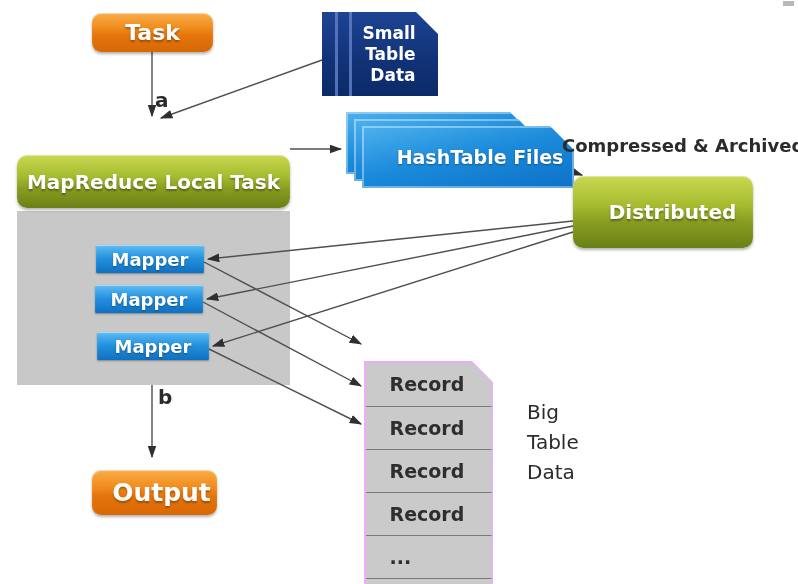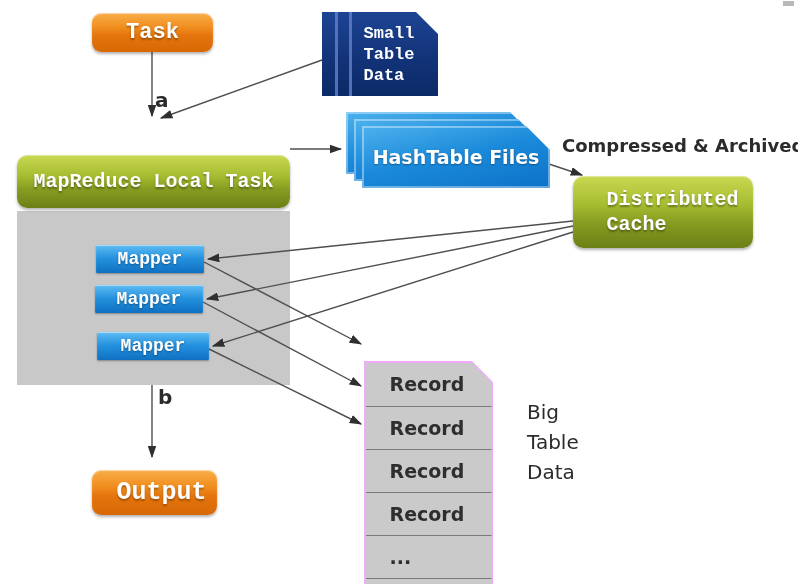--- a/index.html
+++ b/index.html
@@ -2,21 +2,21 @@
 <html><head>
 <meta charset="utf-8">
 <style>
   html,body{margin:0;padding:0;background:#ffffff;}
   .canvas{
     position:relative;width:798px;height:584px;background:#ffffff;overflow:hidden;
     font-family:"DejaVu Sans","Liberation Sans",sans-serif;
   }
   .node{
     position:absolute;display:flex;align-items:center;justify-content:center;
-    color:#fff;font-weight:bold;text-align:left;white-space:nowrap;box-sizing:border-box;z-index:3;font-family:Liberation Mono, monospace;
+    color:#fff;font-weight:bold;text-align:right;white-space:nowrap;box-sizing:border-box;z-index:3;
   }
   .orange{
     background:linear-gradient(180deg,#f9ae4a 0%,#f08c1d 38%,#e4740c 58%,#d86805 100%);
     border-radius:9px;
     box-shadow:inset 0 1px 1px rgba(255,255,255,.55), 0 2px 3px rgba(0,0,0,.30);
     text-shadow:0 2px 2px rgba(0,0,0,.30);
   }
   .green{
     background:linear-gradient(180deg,#c9d851 0%,#a6bc30 40%,#879d21 64%,#6b8016 100%);
     border-radius:10px;
@@ -52,21 +52,21 @@
     position:absolute;width:188px;height:62px;
     background:linear-gradient(168deg,#4db1ed 0%,#1b8ada 48%,#0d72c8 100%);
     clip-path:polygon(0 0, calc(100% - 24px) 0, 100% 24px, 100% 100%, 0 100%);
     box-shadow:inset 0 0 0 2px rgba(255,255,255,.38);
     display:flex;align-items:center;justify-content:center;
     color:#fff;font-weight:bold;font-size:19px;white-space:nowrap;
     text-shadow:0 1px 2px rgba(0,0,0,.35);z-index:3;
   }
   .sheet.back{left:346px;top:112px;}
   .sheet.mid{left:354px;top:119px;}
-  .sheet.front{left:362px;top:126px;}
+  .sheet.front{left:362px;top:126px;padding-left:24px;}
 
   .graypanel{position:absolute;left:17px;top:211px;width:273px;height:174px;background:#c8c8c8;z-index:1;}
 
   .bigtable-outer{
     position:absolute;left:364px;top:314px;width:129px;height:261px;background:#f0abfc;
     clip-path:polygon(0 0, calc(100% - 21px) 0, 100% 21px, 100% 100%, 0 100%);z-index:3;margin-top:47px;
   }
   .bigtable-inner{
     position:absolute;left:1.5px;top:1.5px;right:1.5px;bottom:1.5px;background:#cacaca;
     clip-path:polygon(0 0, calc(100% - 20px) 0, 100% 20px, 100% 100%, 0 100%);
@@ -130,21 +130,20 @@
 
   <div class="node green mrlocal">MapReduce Local Task</div>
 
   <div class="sheet back"></div>
   <div class="sheet mid"></div>
   <div class="sheet front">HashTable Files</div>
 
   <div class="node green cache">
     <div>
       <span style="display:block">Distributed</span>
-      <span style="display:block">Cache</span>
     </div>
   </div>
 
   <div class="node bluenode mapper m1">Mapper</div>
   <div class="node bluenode mapper m2">Mapper</div>
   <div class="node bluenode mapper m3">Mapper</div>
 
   <div class="node orange output">Output</div>
 
   <div class="bigtable-outer">

